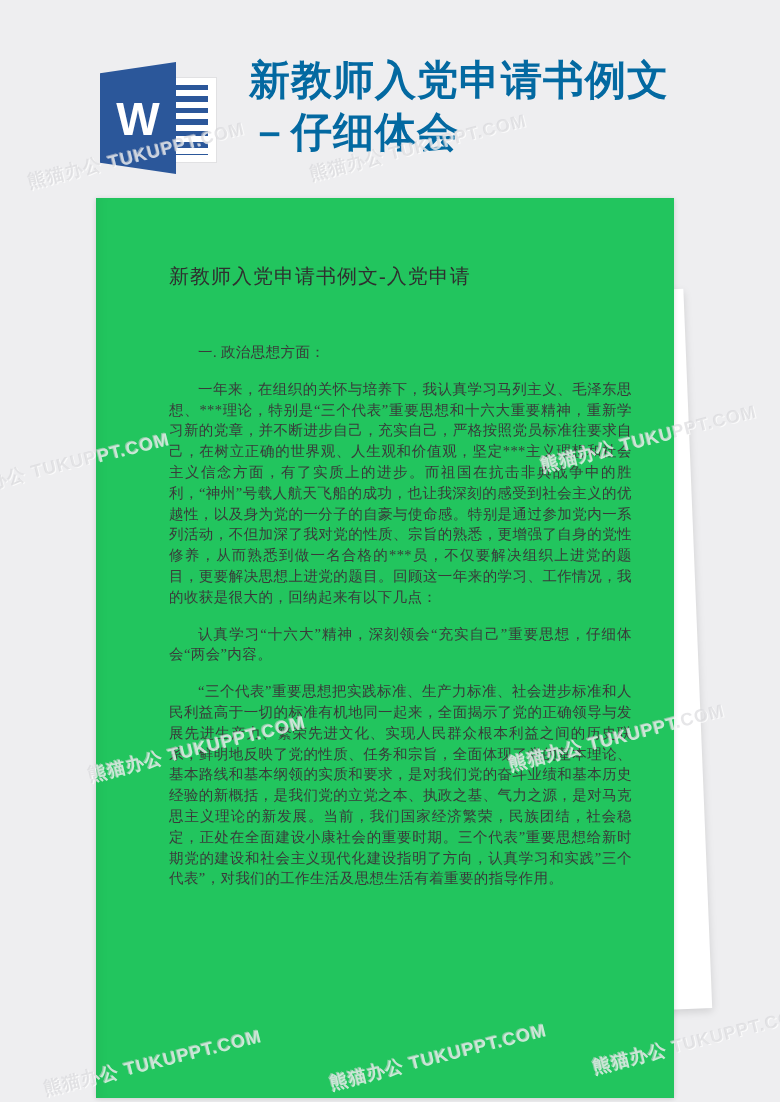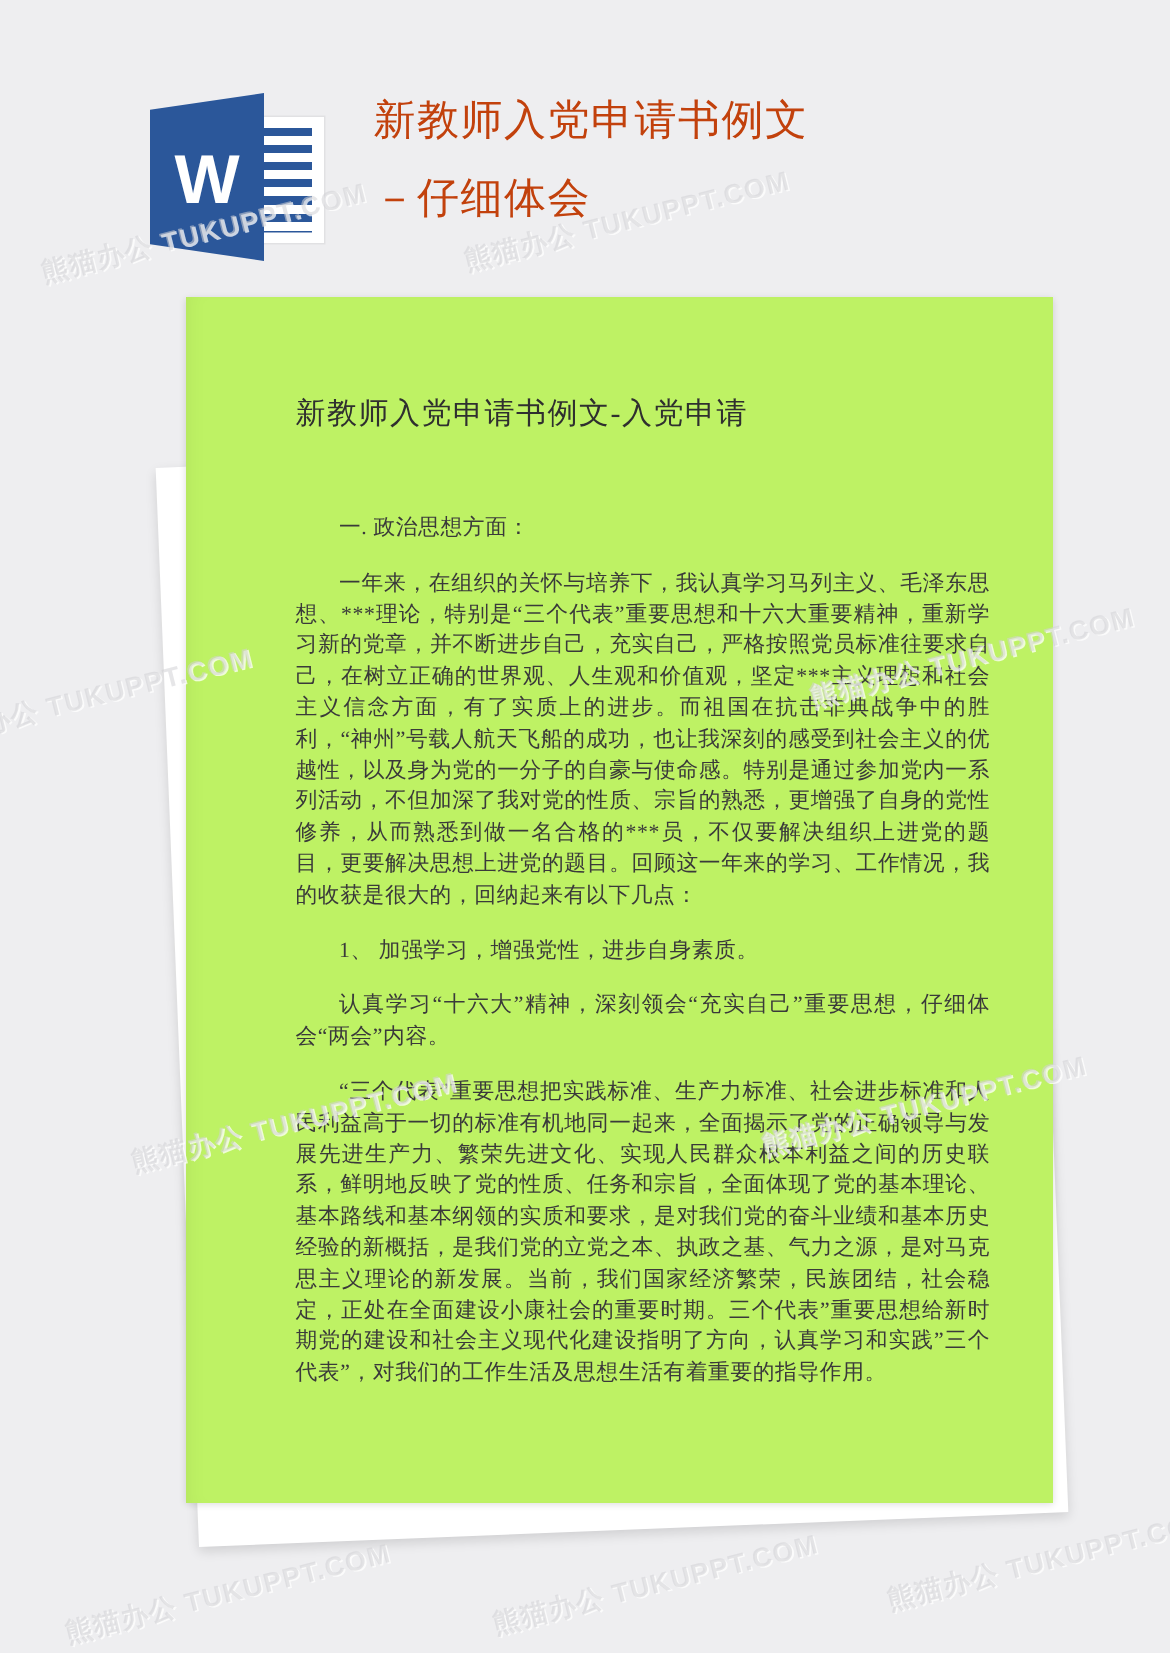--- a/index.html
+++ b/index.html
@@ -33,37 +33,37 @@
     display: flex; align-items: center; justify-content: center;
   }
   .word-icon .wletter {
     color: #ffffff; font-weight: bold; font-size: 46px; line-height: 1;
     font-family: "Liberation Sans", sans-serif;
     padding-top: 2px;
   }
 
   .header-title {
     position: absolute; left: 249px; top: 54px; width: 460px;
-    color: #c2410c;
-    font-size: 28px; line-height: 52px; font-weight: 400;
+    color: #0369a1;
+    font-size: 41px; line-height: 52px; font-weight: 700;
     letter-spacing: 1px;
   }
   .header-title .tline { display: block; white-space: nowrap; }
 
   
   .back-sheet {
     position: absolute; left: 118px; top: 300px; width: 580px; height: 720px;
     background: #ffffff;
     transform: rotate(-2.3deg);
     box-shadow: 0 3px 8px rgba(0,0,0,0.13);
     z-index: 1;
   }
   .doc-page {
-    position: absolute; left: 124px; top: 198px; width: 578px; height: 804px;
-    background: #bef264;
+    position: absolute; left: 96px; top: 198px; width: 578px; height: 900px;
+    background: #22c55e;
     box-shadow: 0 1px 5px rgba(0,0,0,0.14), inset 10px 0 14px -10px rgba(0,0,0,0.07);
     z-index: 2;
     padding: 0 42px 0 73px;
     color: #3a3a3a;
     font-family: "Liberation Serif", "DejaVu Serif", serif;
   }
 
   .doc-title {
     margin-top: 64px;
     margin-bottom: 52px;
@@ -113,21 +113,20 @@
     <span class="tline">－仔细体会</span>
   </div>
 </div>
 
 <div class="back-sheet"></div>
 
 <div class="doc-page">
   <h2 class="doc-title">新教师入党申请书例文-入党申请</h2>
   <p>一. 政治思想方面：</p>
   <p>一年来，在组织的关怀与培养下，我认真学习马列主义、毛泽东思想、***理论，特别是“三个代表”重要思想和十六大重要精神，重新学习新的党章，并不断进步自己，充实自己，严格按照党员标准往要求自己，在树立正确的世界观、人生观和价值观，坚定***主义理想和社会主义信念方面，有了实质上的进步。而祖国在抗击非典战争中的胜利，“神州”号载人航天飞船的成功，也让我深刻的感受到社会主义的优越性，以及身为党的一分子的自豪与使命感。特别是通过参加党内一系列活动，不但加深了我对党的性质、宗旨的熟悉，更增强了自身的党性修养，从而熟悉到做一名合格的***员，不仅要解决组织上进党的题目，更要解决思想上进党的题目。回顾这一年来的学习、工作情况，我的收获是很大的，回纳起来有以下几点：</p>
-  <p>1、 加强学习，增强党性，进步自身素质。</p>
   <p>认真学习“十六大”精神，深刻领会“充实自己”重要思想，仔细体会“两会”内容。</p>
   <p>“三个代表”重要思想把实践标准、生产力标准、社会进步标准和人民利益高于一切的标准有机地同一起来，全面揭示了党的正确领导与发展先进生产力、繁荣先进文化、实现人民群众根本利益之间的历史联系，鲜明地反映了党的性质、任务和宗旨，全面体现了党的基本理论、基本路线和基本纲领的实质和要求，是对我们党的奋斗业绩和基本历史经验的新概括，是我们党的立党之本、执政之基、气力之源，是对马克思主义理论的新发展。当前，我们国家经济繁荣，民族团结，社会稳定，正处在全面建设小康社会的重要时期。三个代表”重要思想给新时期党的建设和社会主义现代化建设指明了方向，认真学习和实践”三个代表”，对我们的工作生活及思想生活有着重要的指导作用。</p>
 </div>
 
 <span class="wm" style="left:136px; top:155px;">熊猫办公 TUKUPPT.COM</span>
 <span class="wm" style="left:418px; top:147px;">熊猫办公 TUKUPPT.COM</span>
 <span class="wm" style="left:60px;  top:465px;">熊猫办公 TUKUPPT.COM</span>
 <span class="wm" style="left:648px; top:438px;">熊猫办公 TUKUPPT.COM</span>
 <span class="wm" style="left:196px; top:748px;">熊猫办公 TUKUPPT.COM</span>
 <span class="wm" style="left:616px; top:737px;">熊猫办公 TUKUPPT.COM</span>

